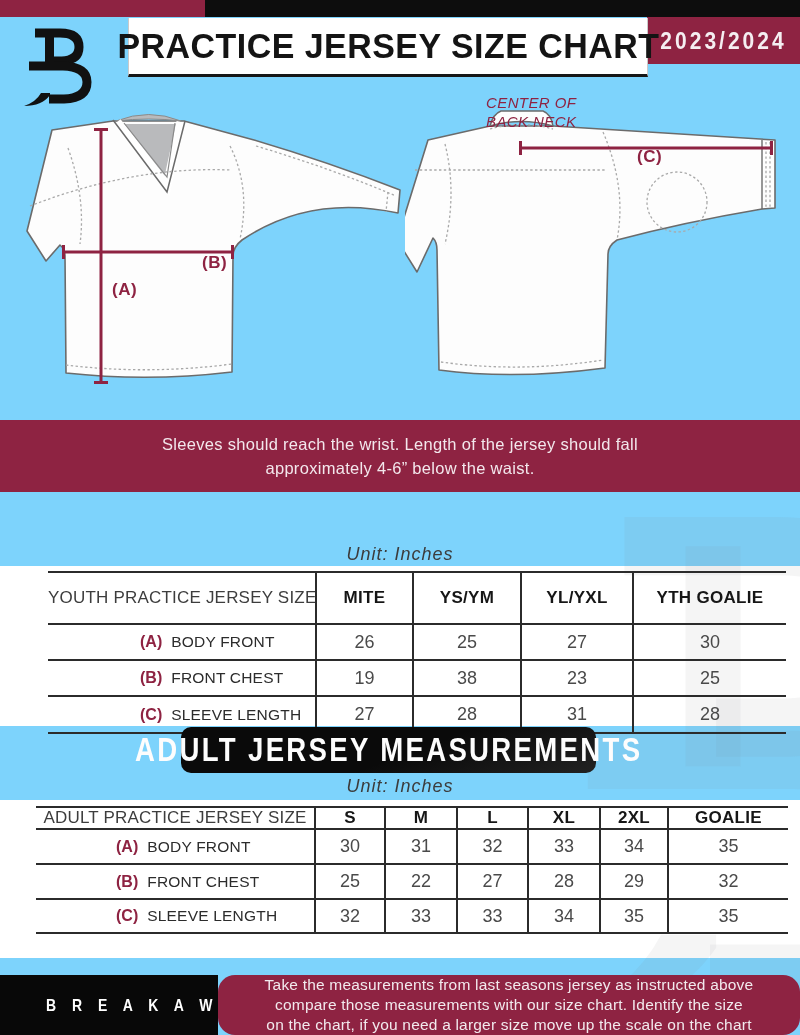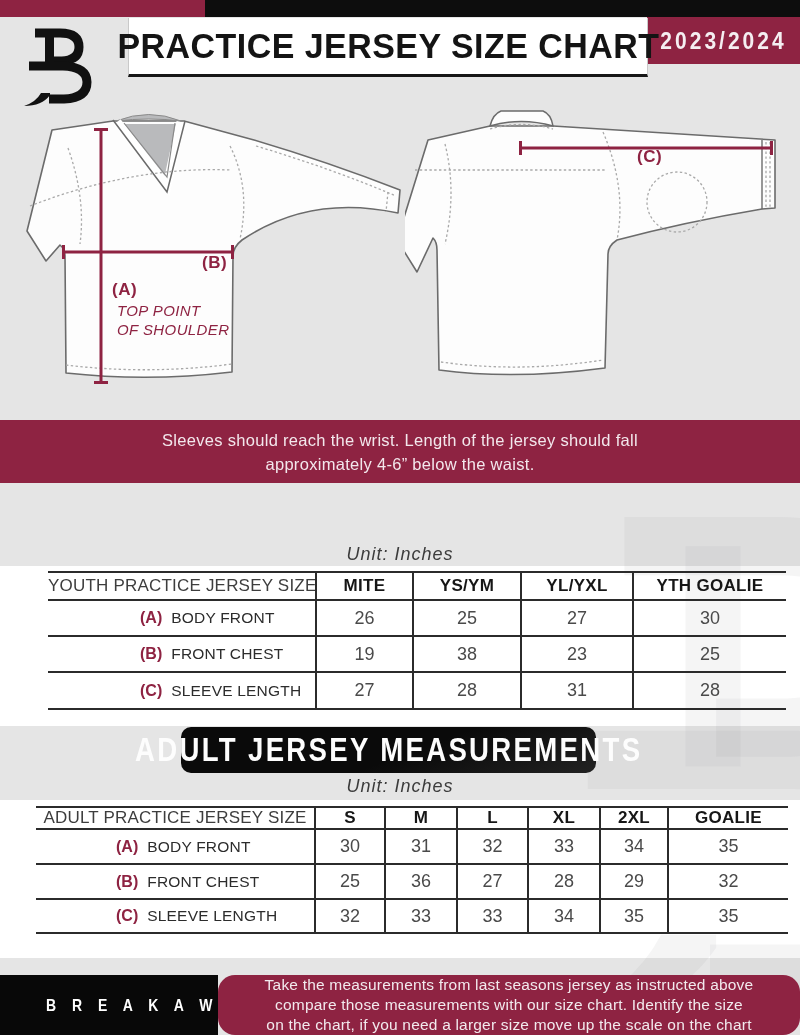--- a/index.html
+++ b/index.html
@@ -1,16 +1,16 @@
 <!DOCTYPE html>
 <html><head>
 <meta charset="utf-8">
 <style>
   html,body{margin:0;padding:0;background:#cfcfcf;}
-  .page{position:relative;width:800px;height:1035px;overflow:hidden;background:#e5e5e5;
+  .page{position:relative;width:800px;height:1035px;overflow:hidden;background:#7dd3fc;
         font-family:"Liberation Sans",sans-serif;}
   .abs{position:absolute;}
 
   
   .strip-maroon{left:0;top:0;width:205px;height:17px;background:#8e2342;}
   .strip-black{left:205px;top:0;width:595px;height:17px;background:#0d0d0d;}
   .title-box{left:128px;top:18px;width:518px;height:56px;background:#ffffff;
              border:1px solid #c9c9c9;border-bottom:3px solid #161616;border-top:none;
              display:flex;align-items:center;justify-content:center;z-index:3;}
   .title-box span{font-size:35px;font-weight:bold;color:#141414;letter-spacing:.5px;
@@ -25,21 +25,21 @@
   .watermark{left:545px;top:462px;width:440px;height:570px;z-index:1;opacity:.5;}
 
   
   .diagram-area{left:0;top:90px;width:800px;height:332px;z-index:2;}
   .ann{position:absolute;color:#8e2342;font-style:italic;font-size:15px;line-height:19px;
        letter-spacing:.4px;white-space:pre-line;}
   .ann-key{position:absolute;color:#8e2342;font-weight:bold;font-size:17px;font-style:normal;
            letter-spacing:.5px;}
 
   
-  .note-banner{left:0;top:420px;width:800px;height:63px;background:#8e2342;z-index:2;
+  .note-banner{left:0;top:420px;width:800px;height:72px;background:#8e2342;z-index:2;
                display:flex;align-items:center;justify-content:center;}
   .note-banner div{color:#f3e7ec;font-size:16.5px;line-height:24px;text-align:center;
                    white-space:pre-line;letter-spacing:.3px;}
 
   
   .band-title{width:415px;height:46px;background:linear-gradient(160deg,#0a0a0a 55%,#222 100%);
               border-radius:10px;display:flex;align-items:center;justify-content:center;z-index:2;}
   .band-title span{color:#fdfdfd;font-weight:bold;font-size:30px;letter-spacing:2.5px;
                    transform:scale(.92,1.12);white-space:nowrap;}
   .unit{width:800px;text-align:center;font-style:italic;font-size:18px;color:#3c3c3c;
@@ -155,23 +155,23 @@
       </g>
       <path d="M357 50 L357 119" fill="none" stroke="#6b6b6b" stroke-width="1.4"></path>
       <g stroke="#8e2342" stroke-width="3">
         <line x1="115" y1="58" x2="367" y2="58"></line>
         <line x1="115.5" y1="51" x2="115.5" y2="65"></line>
         <line x1="366.5" y1="51" x2="366.5" y2="65"></line>
       </g>
     </svg>
 
     <div class="ann-key" style="left:112px;top:190px;">(A)</div>
-    <div class="ann" style="left:117px;top:211px;">TOP POINT
-OF SHOULDER</div>
     <div class="ann-key" style="left:202px;top:163px;">(B)</div>
+    <div class="ann" style="left:486px;top:3px;">CENTER OF
+BACK NECK</div>
     <div class="ann-key" style="left:637px;top:57px;">(C)</div>
   </div>
 
   <div class="abs note-banner">
     <div>Sleeves should reach the wrist. Length of the jersey should fall
 approximately 4-6” below the waist.</div>
   </div>
 
   <div class="abs unit" style="left:0;top:544px;">Unit: Inches</div>
 
@@ -179,21 +179,21 @@
 
   <table class="size-table" style="left:48px;top:571px;width:738px;">
     <colgroup>
         <col style="width:268px">
         <col style="width:97px">
         <col style="width:108px">
         <col style="width:112px">
         <col style="width:153px">
       </colgroup>
     <tbody>
-        <tr style="height:28px">
+        <tr style="height:52px">
       <th class="lbl-head">YOUTH PRACTICE JERSEY SIZE</th>
       <th class="size-head val">MITE</th>
       <th class="size-head val">YS/YM</th>
       <th class="size-head val">YL/YXL</th>
       <th class="size-head val">YTH GOALIE</th>
     </tr>
     <tr style="height:36px">
       <td class="lbl" style="padding-left:92px;">
         <span class="row-key">(A)</span><span class="row-label">BODY FRONT</span>
       </td>
@@ -259,21 +259,21 @@
       <td class="num val">32</td>
       <td class="num val">33</td>
       <td class="num val">34</td>
       <td class="num val">35</td>
     </tr>
     <tr style="height:35px">
       <td class="lbl" style="padding-left:80px;">
         <span class="row-key">(B)</span><span class="row-label">FRONT CHEST</span>
       </td>
       <td class="num val">25</td>
-      <td class="num val">36</td>
+      <td class="num val">22</td>
       <td class="num val">27</td>
       <td class="num val">28</td>
       <td class="num val">29</td>
       <td class="num val">32</td>
     </tr>
     <tr style="height:34px">
       <td class="lbl" style="padding-left:80px;">
         <span class="row-key">(C)</span><span class="row-label">SLEEVE LENGTH</span>
       </td>
       <td class="num val">32</td>

